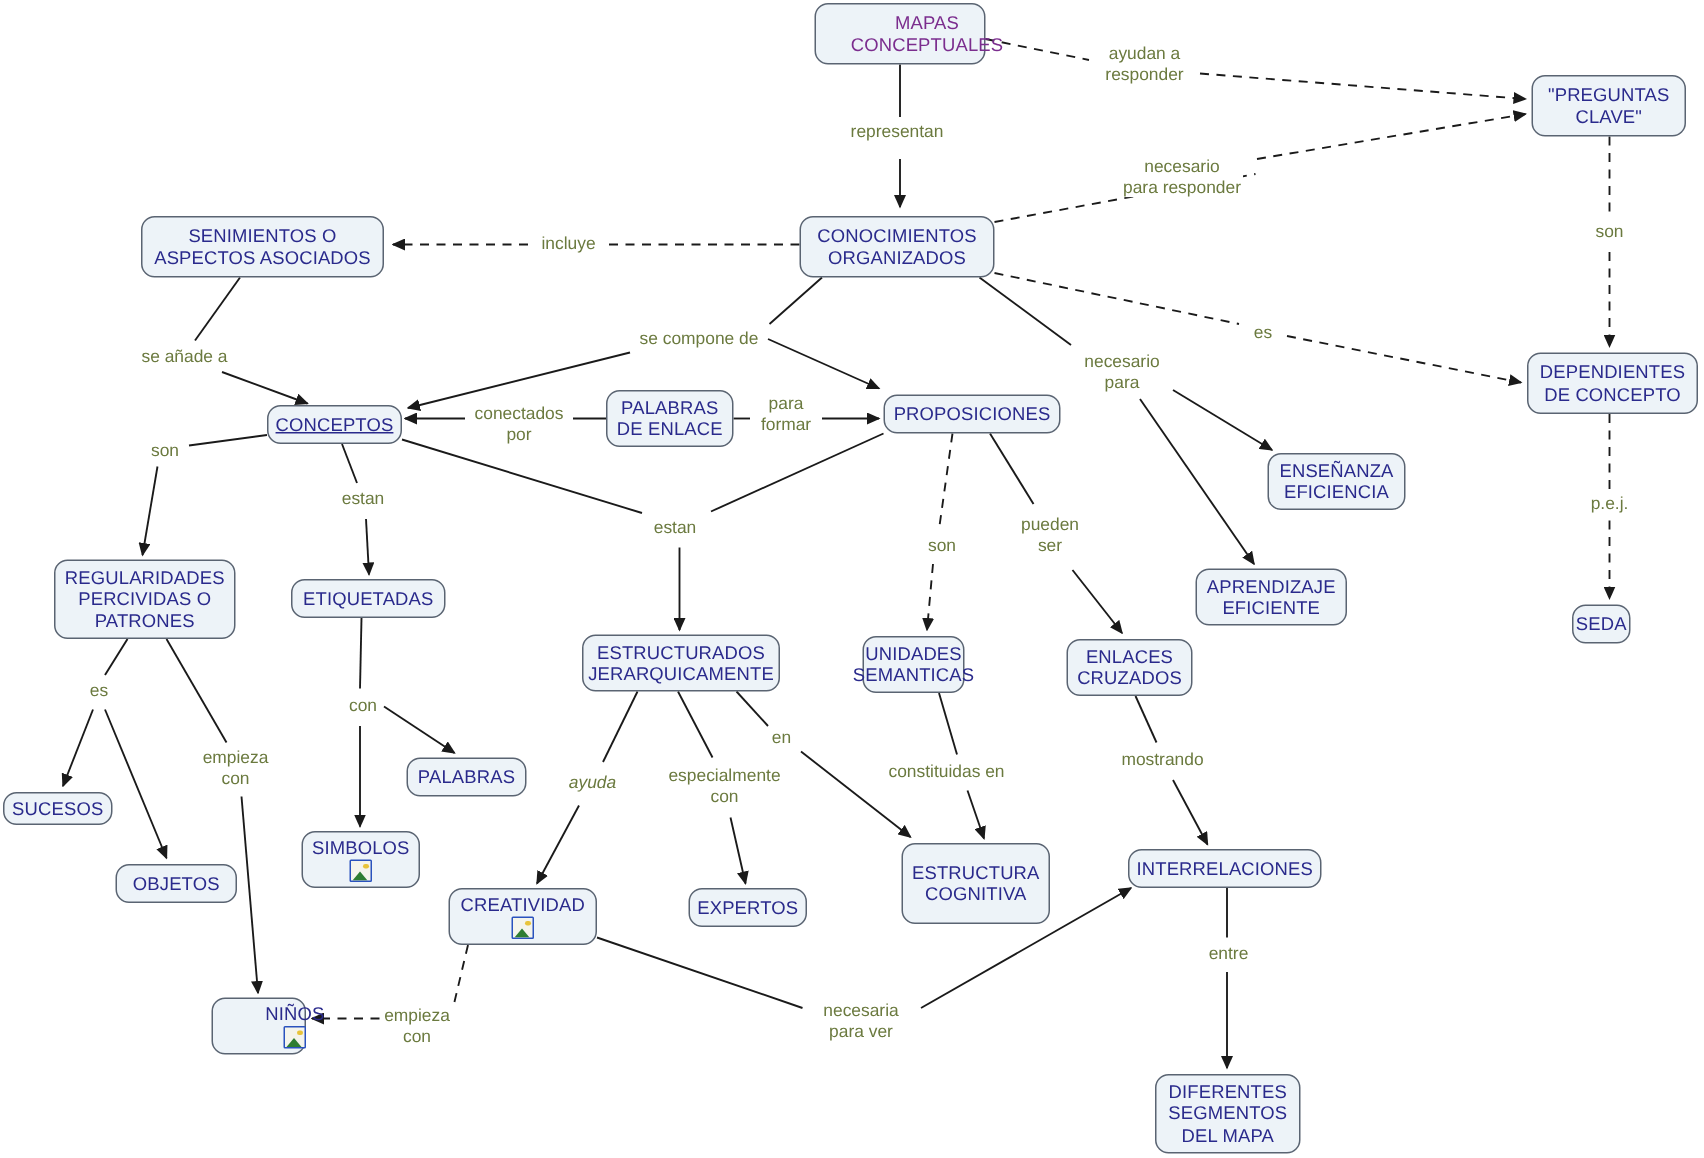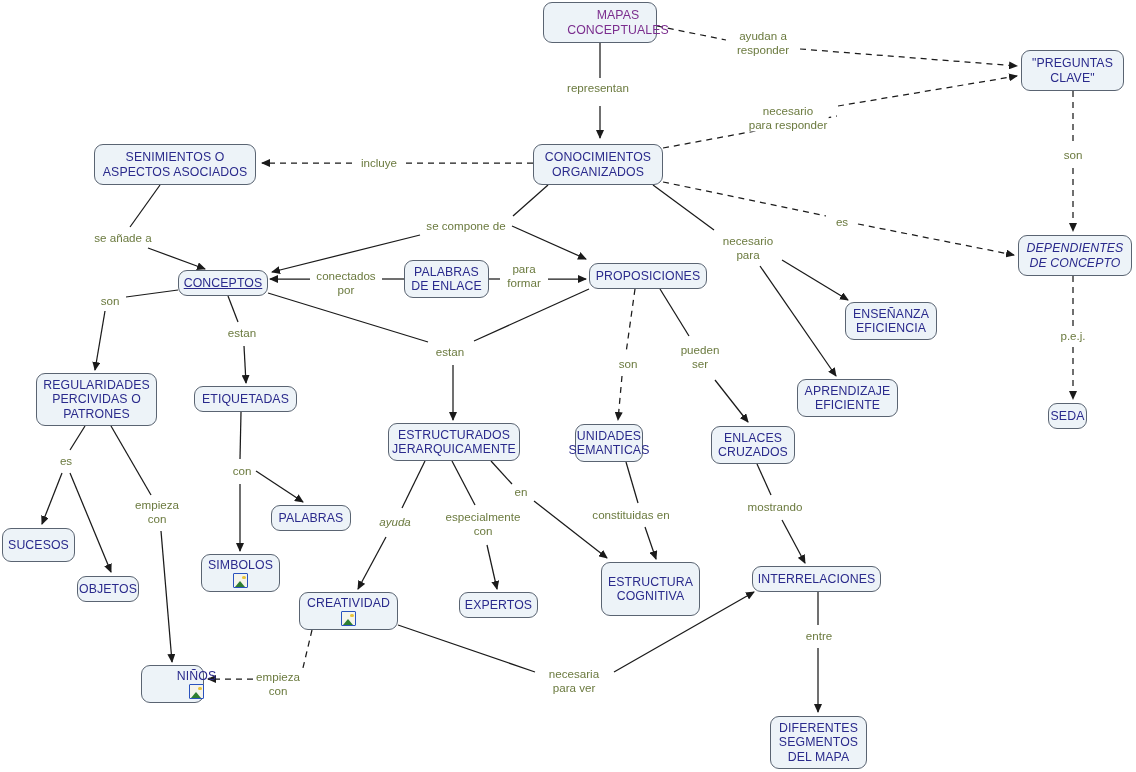--- a/index.html
+++ b/index.html
@@ -177,48 +177,48 @@
     </div>
   <div id="nodes-layer">
       <div class="node root" style="left: 543px; top: 2px; width: 114px; height: 41px; background: rgb(237, 243, 248); border-color: rgb(90, 100, 114); color: rgb(123, 45, 142); padding-left: 36px;"><span class="txt">MAPAS
 CONCEPTUALES</span></div>
       <div class="node" style="left: 1021px; top: 50px; width: 103px; height: 41px; background: rgb(237, 243, 248); border-color: rgb(90, 100, 114); color: rgb(42, 42, 140);"><span class="txt">"PREGUNTAS
 CLAVE"</span></div>
       <div class="node" style="left: 94px; top: 144px; width: 162px; height: 41px; background: rgb(237, 243, 248); border-color: rgb(90, 100, 114); color: rgb(42, 42, 140);"><span class="txt">SENIMIENTOS O
 ASPECTOS ASOCIADOS</span></div>
       <div class="node" style="left: 533px; top: 144px; width: 130px; height: 41px; background: rgb(237, 243, 248); border-color: rgb(90, 100, 114); color: rgb(42, 42, 140);"><span class="txt">CONOCIMIENTOS
 ORGANIZADOS</span></div>
-      <div class="node" style="left: 1018px; top: 235px; width: 114px; height: 41px; background: rgb(237, 243, 248); border-color: rgb(90, 100, 114); color: rgb(42, 42, 140); font-style: italic;"><span class="txt">DEPENDIENTES
+      <div class="node" style="left: 1018px; top: 235px; width: 114px; height: 41px; background: rgb(237, 243, 248); border-color: rgb(90, 100, 114); color: rgb(42, 42, 140);"><span class="txt">DEPENDIENTES
 DE CONCEPTO</span></div>
       <div class="node" style="left: 178px; top: 270px; width: 90px; height: 26px; background: rgb(237, 243, 248); border-color: rgb(90, 100, 114); color: rgb(42, 42, 140); text-decoration: underline;"><span class="txt">CONCEPTOS</span></div>
       <div class="node" style="left: 404px; top: 260px; width: 85px; height: 38px; background: rgb(237, 243, 248); border-color: rgb(90, 100, 114); color: rgb(42, 42, 140);"><span class="txt">PALABRAS
 DE ENLACE</span></div>
       <div class="node" style="left: 589px; top: 263px; width: 118px; height: 26px; background: rgb(237, 243, 248); border-color: rgb(90, 100, 114); color: rgb(42, 42, 140);"><span class="txt">PROPOSICIONES</span></div>
       <div class="node" style="left: 845px; top: 302px; width: 92px; height: 38px; background: rgb(237, 243, 248); border-color: rgb(90, 100, 114); color: rgb(42, 42, 140);"><span class="txt">ENSEÑANZA
 EFICIENCIA</span></div>
       <div class="node" style="left: 36px; top: 373px; width: 121px; height: 53px; background: rgb(237, 243, 248); border-color: rgb(90, 100, 114); color: rgb(42, 42, 140);"><span class="txt">REGULARIDADES
 PERCIVIDAS O
 PATRONES</span></div>
       <div class="node" style="left: 797px; top: 379px; width: 101px; height: 38px; background: rgb(237, 243, 248); border-color: rgb(90, 100, 114); color: rgb(42, 42, 140);"><span class="txt">APRENDIZAJE
 EFICIENTE</span></div>
       <div class="node" style="left: 194px; top: 386px; width: 103px; height: 26px; background: rgb(237, 243, 248); border-color: rgb(90, 100, 114); color: rgb(42, 42, 140);"><span class="txt">ETIQUETADAS</span></div>
       <div class="node" style="left: 1048px; top: 403px; width: 39px; height: 26px; background: rgb(237, 243, 248); border-color: rgb(90, 100, 114); color: rgb(42, 42, 140);"><span class="txt">SEDA</span></div>
       <div class="node" style="left: 388px; top: 423px; width: 132px; height: 38px; background: rgb(237, 243, 248); border-color: rgb(90, 100, 114); color: rgb(42, 42, 140);"><span class="txt">ESTRUCTURADOS
 JERARQUICAMENTE</span></div>
       <div class="node" style="left: 575px; top: 424px; width: 68px; height: 38px; background: rgb(237, 243, 248); border-color: rgb(90, 100, 114); color: rgb(42, 42, 140);"><span class="txt">UNIDADES
 SEMANTICAS</span></div>
       <div class="node" style="left: 711px; top: 426px; width: 84px; height: 38px; background: rgb(237, 243, 248); border-color: rgb(90, 100, 114); color: rgb(42, 42, 140);"><span class="txt">ENLACES
 CRUZADOS</span></div>
-      <div class="node" style="left: 2px; top: 528px; width: 73px; height: 34px; background: rgb(237, 243, 248); border-color: rgb(90, 100, 114); color: rgb(42, 42, 140);"><span class="txt">SUCESOS</span></div>
+      <div class="node" style="left: 2px; top: 528px; width: 73px; height: 22px; background: rgb(237, 243, 248); border-color: rgb(90, 100, 114); color: rgb(42, 42, 140);"><span class="txt">SUCESOS</span></div>
       <div class="node" style="left: 271px; top: 505px; width: 80px; height: 26px; background: rgb(237, 243, 248); border-color: rgb(90, 100, 114); color: rgb(42, 42, 140);"><span class="txt">PALABRAS</span></div>
       <div class="node" style="left: 601px; top: 562px; width: 99px; height: 54px; background: rgb(237, 243, 248); border-color: rgb(90, 100, 114); color: rgb(42, 42, 140);"><span class="txt">ESTRUCTURA
 COGNITIVA</span></div>
       <div class="node" style="left: 201px; top: 554px; width: 79px; height: 38px; background: rgb(237, 243, 248); border-color: rgb(90, 100, 114); color: rgb(42, 42, 140);"><span class="txt">SIMBOLOS</span><span class="picicon"></span></div>
       <div class="node" style="left: 752px; top: 566px; width: 129px; height: 26px; background: rgb(237, 243, 248); border-color: rgb(90, 100, 114); color: rgb(42, 42, 140);"><span class="txt">INTERRELACIONES</span></div>
-      <div class="node" style="left: 77px; top: 576px; width: 62px; height: 26px; background: rgb(237, 243, 248); border-color: rgb(90, 100, 114); color: rgb(42, 42, 140);"><span class="txt">OBJETOS</span></div>
+      <div class="node" style="left: 77px; top: 576px; width: 81px; height: 26px; background: rgb(237, 243, 248); border-color: rgb(90, 100, 114); color: rgb(42, 42, 140);"><span class="txt">OBJETOS</span></div>
       <div class="node" style="left: 459px; top: 592px; width: 79px; height: 26px; background: rgb(237, 243, 248); border-color: rgb(90, 100, 114); color: rgb(42, 42, 140);"><span class="txt">EXPERTOS</span></div>
       <div class="node" style="left: 299px; top: 592px; width: 99px; height: 38px; background: rgb(237, 243, 248); border-color: rgb(90, 100, 114); color: rgb(42, 42, 140);"><span class="txt">CREATIVIDAD</span><span class="picicon"></span></div>
       <div class="node" style="left: 141px; top: 665px; width: 63px; height: 38px; background: rgb(237, 243, 248); border-color: rgb(90, 100, 114); color: rgb(42, 42, 140); padding-left: 48px;"><span class="txt">NIÑOS</span><span class="picicon"></span></div>
       <div class="node" style="left: 770px; top: 716px; width: 97px; height: 53px; background: rgb(237, 243, 248); border-color: rgb(90, 100, 114); color: rgb(42, 42, 140);"><span class="txt">DIFERENTES
 SEGMENTOS
 DEL MAPA</span></div>
     </div>
 </div>
 
 </body></html>

